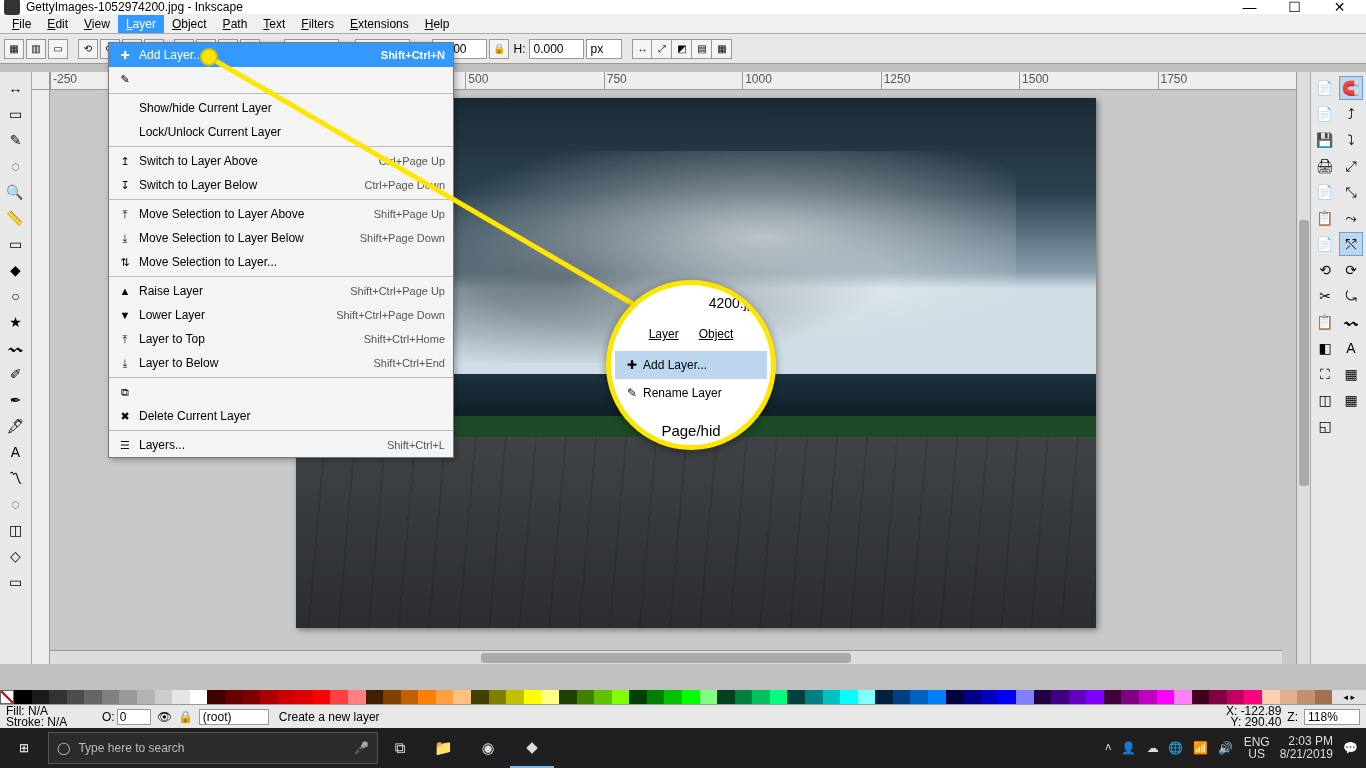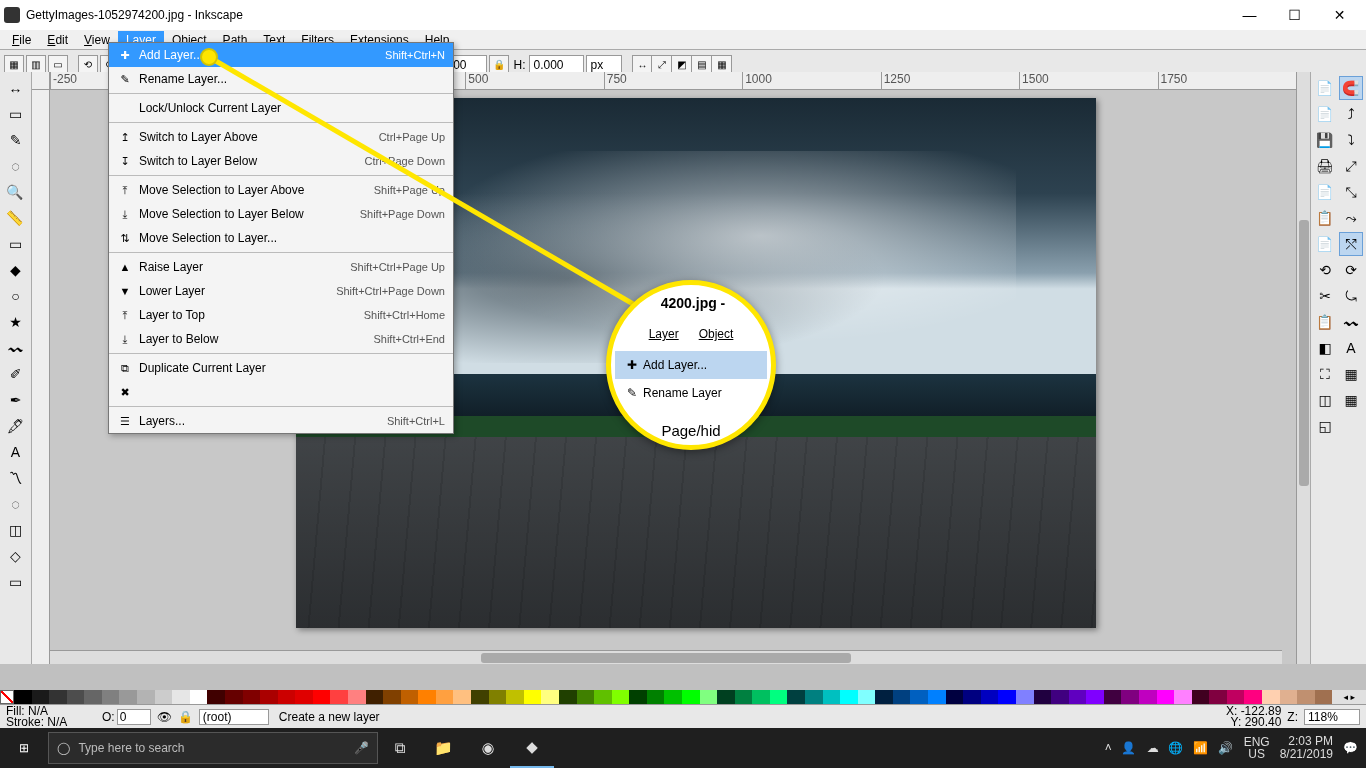--- a/index.html
+++ b/index.html
@@ -1,19 +1,19 @@
 <!DOCTYPE html>
 <html><head>
 <meta charset="utf-8">
 <style>
 * { margin: 0; padding: 0; box-sizing: border-box; font-family: "Segoe UI", Tahoma, sans-serif; font-size: 12px; }
 body { background: #c0c0c0; width: 1366px; height: 768px; overflow: hidden; position: relative; }
 
 
-.titlebar { height: 30px; background: #fff; display: flex; align-items: center; padding: 0 4px; }
+.titlebar { height: 14px; background: #fff; display: flex; align-items: center; padding: 0 4px; }
 .titlebar .app-icon { width: 16px; height: 16px; background: #333; border-radius: 3px; margin-right: 6px; }
 .titlebar .title { flex: 1; font-size: 12px; }
 .titlebar .win-btn { width: 45px; height: 22px; display: flex; align-items: center; justify-content: center; font-size: 14px; }
 
 
 .menubar { height: 20px; background: #f0f0f0; display: flex; align-items: center; padding: 0 4px; border-bottom: 1px solid #aaa; }
 .menubar .menu-item { padding: 2px 8px; cursor: default; }
 .menubar .menu-item.open { background: #3399ff; color: #fff; }
 .menubar .menu-item .ul { text-decoration: underline; }
 
@@ -51,26 +51,26 @@
 .snapcol .tool{width:24px;height:24px;}
 .snapcol .tool.on{background:#bcd6f0;border:1px solid #6aa0d8;}
 
 
 .dropdown { position:absolute; top:42px; left:108px; width:346px; background:#f4f4f4; border:1px solid #777; box-shadow:2px 2px 6px rgba(0,0,0,.3); z-index:10;}
 .dropdown .row{display:flex;align-items:center;height:24px;padding:0 8px 0 6px;}
 .dropdown .row.hl{background:#3399ff;color:#fff;}
 .dropdown .row .ico{width:20px;text-align:center;font-size:11px;}
 .dropdown .row .lab{flex:1;padding-left:4px;}
 .dropdown .row .sc{color:#555;font-size:11px;}
-.dropdown .row.hl .sc{color:#fff;}
+.dropdown .row.hl .sc{color:#fff;font-weight:bold;}
 .dropdown hr{border:none;border-top:1px solid #bbb;margin:2px 0;}
 
 
 .callcircle{position:absolute;top:280px;left:606px;width:170px;height:170px;border-radius:50%;border:5px solid #ffe600;background:#fff;z-index:20;overflow:hidden;box-shadow:0 2px 8px rgba(0,0,0,.4);}
-.callcircle .lns{position:absolute;top:10px;left:4px;right:0;text-align:center;font-size:14px;font-weight:bold;}
+.callcircle .lns{position:absolute;top:10px;left:4px;right:0;text-align:right;font-size:14px;}
 .callcircle .mbar{position:absolute;top:36px;left:8px;right:8px;height:26px;display:flex;align-items:center;gap:20px;justify-content:center;font-size:15px;}
 .callcircle .mbar span{text-decoration:underline;}
 .callcircle .d2{position:absolute;top:66px;left:4px;right:4px;}
 .callcircle .d2 .r{display:flex;align-items:center;height:28px;padding:0 6px;font-size:15px;}
 .callcircle .d2 .r.hl{background:#bcd6f0;}
 .callcircle .d2 .r .ic{width:22px;text-align:center;}
 .callcircle .sh{position:absolute;bottom:6px;left:0;right:0;text-align:center;font-size:15px;}
 .call-line{position:absolute;z-index:15;pointer-events:none;}
 .dot{position:absolute;width:18px;height:18px;border-radius:50%;background:#ffe600;border:2px solid #d4c400;z-index:16;}
 
@@ -255,24 +255,28 @@
 </div>
 
 <div class="dropdown" id="dropdown">
     <div class="row hl">
       <span class="ico">✚</span>
       <span class="lab">Add Layer...</span>
       <span class="sc">Shift+Ctrl+N</span>
     </div>
     <div class="row">
       <span class="ico">✎</span>
-      <span class="lab">Rename Layer...</span>
-      <span class="sc"></span>
-    </div>
-    <hr>
+      <span class="sc"></span>
+    </div>
+    <hr>
+    <div class="row">
+      <span class="ico"></span>
+      <span class="lab">Show/hide Current Layer</span>
+      <span class="sc"></span>
+    </div>
     <div class="row">
       <span class="ico"></span>
       <span class="lab">Lock/Unlock Current Layer</span>
       <span class="sc"></span>
     </div>
     <hr>
     <div class="row">
       <span class="ico">↥</span>
       <span class="lab">Switch to Layer Above</span>
       <span class="sc">Ctrl+Page Up</span>
@@ -315,25 +319,25 @@
       <span class="sc">Shift+Ctrl+Home</span>
     </div>
     <div class="row">
       <span class="ico">⤓</span>
       <span class="lab">Layer to Below</span>
       <span class="sc">Shift+Ctrl+End</span>
     </div>
     <hr>
     <div class="row">
       <span class="ico">⧉</span>
-      <span class="lab">Duplicate Current Layer</span>
       <span class="sc"></span>
     </div>
     <div class="row">
       <span class="ico">✖</span>
+      <span class="lab">Delete Current Layer</span>
       <span class="sc"></span>
     </div>
     <hr>
     <div class="row">
       <span class="ico">☰</span>
       <span class="lab">Layers...</span>
       <span class="sc">Shift+Ctrl+L</span>
     </div>
   </div>
 

